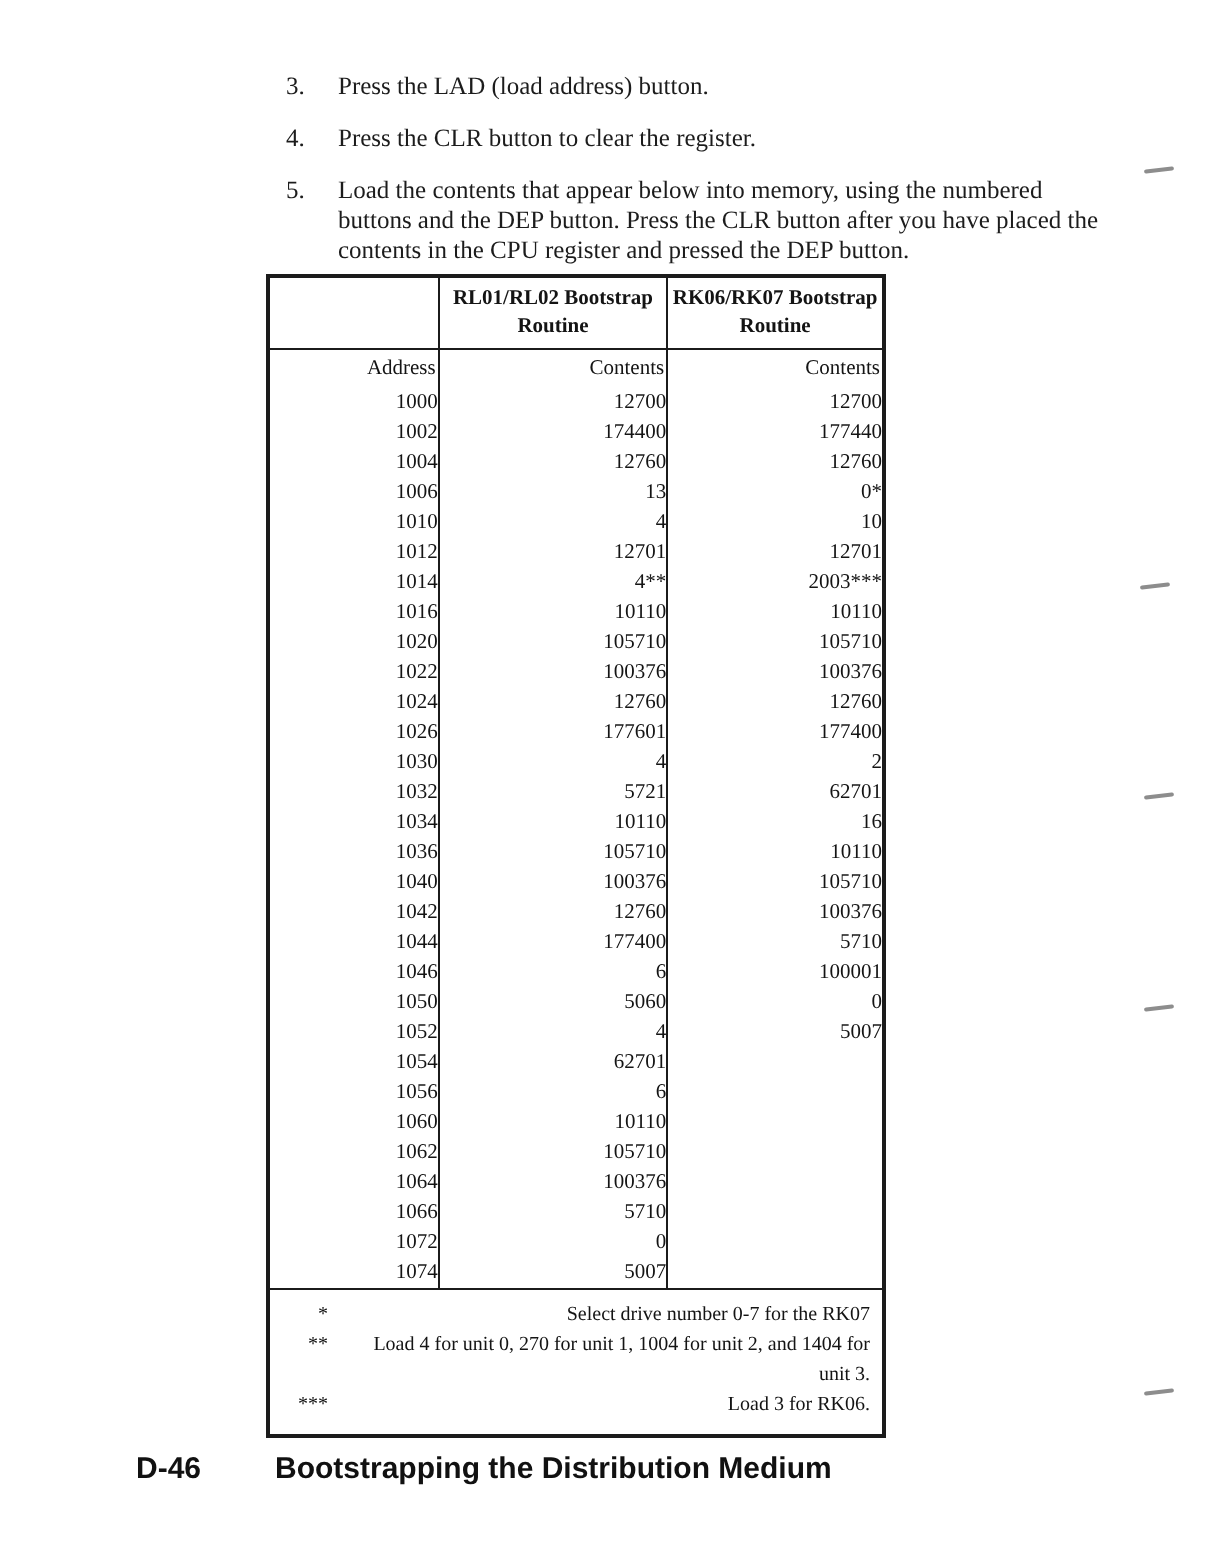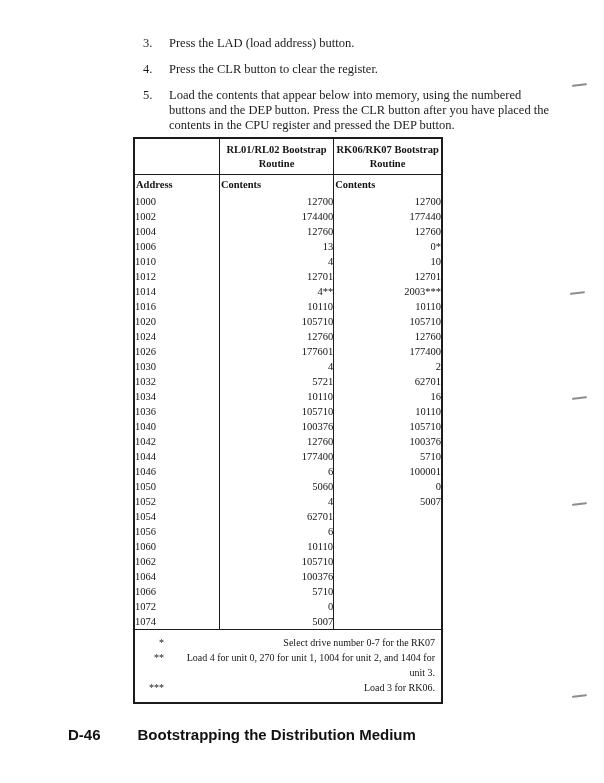--- a/index.html
+++ b/index.html
@@ -35,23 +35,23 @@
     border-bottom:1.5px solid #1b1b1b;
     height:33px;
     font-weight:bold;
     font-size:10.5px;
     line-height:1.25;
     text-align:center;
     vertical-align:middle;
     padding:1px 2px;
   }
   th.vline, td.vline { border-left:1.5px solid #1b1b1b; }
-  tr.sub td { height:17px; text-align:left; vertical-align:middle;font-weight:bold; }
+  tr.sub td { height:17px; text-align:right; vertical-align:middle; }
   tbody.data td { height:15px; padding:0 0; vertical-align:middle; }
-  td.addr { text-align:left; }
+  td.addr { text-align:right; }
   td.rl { text-align:right; padding-right:50px; }
   td.rk { text-align:right; padding-right:41px; }
   tr.fnrow td {
     border-top:1.5px solid #1b1b1b;
     padding:5px 6px 7px 4px;
   }
   .fn { display:flex; font-size:10px; line-height:15px; }
   .fnm { width:25px; text-align:right; flex:none; }
   .fnt { margin-left:5px; flex:1;text-align:right; }
 
@@ -166,20 +166,25 @@
     <td class="rl vline">10110</td>
     <td class="rk vline">10110</td>
   </tr>
 
   <tr>
     <td class="addr">1020</td>
     <td class="rl vline">105710</td>
     <td class="rk vline">105710</td>
   </tr>
 
+  <tr>
+    <td class="addr">1022</td>
+    <td class="rl vline">100376</td>
+    <td class="rk vline">100376</td>
+  </tr>
 
   <tr>
     <td class="addr">1024</td>
     <td class="rl vline">12760</td>
     <td class="rk vline">12760</td>
   </tr>
 
   <tr>
     <td class="addr">1026</td>
     <td class="rl vline">177601</td>

